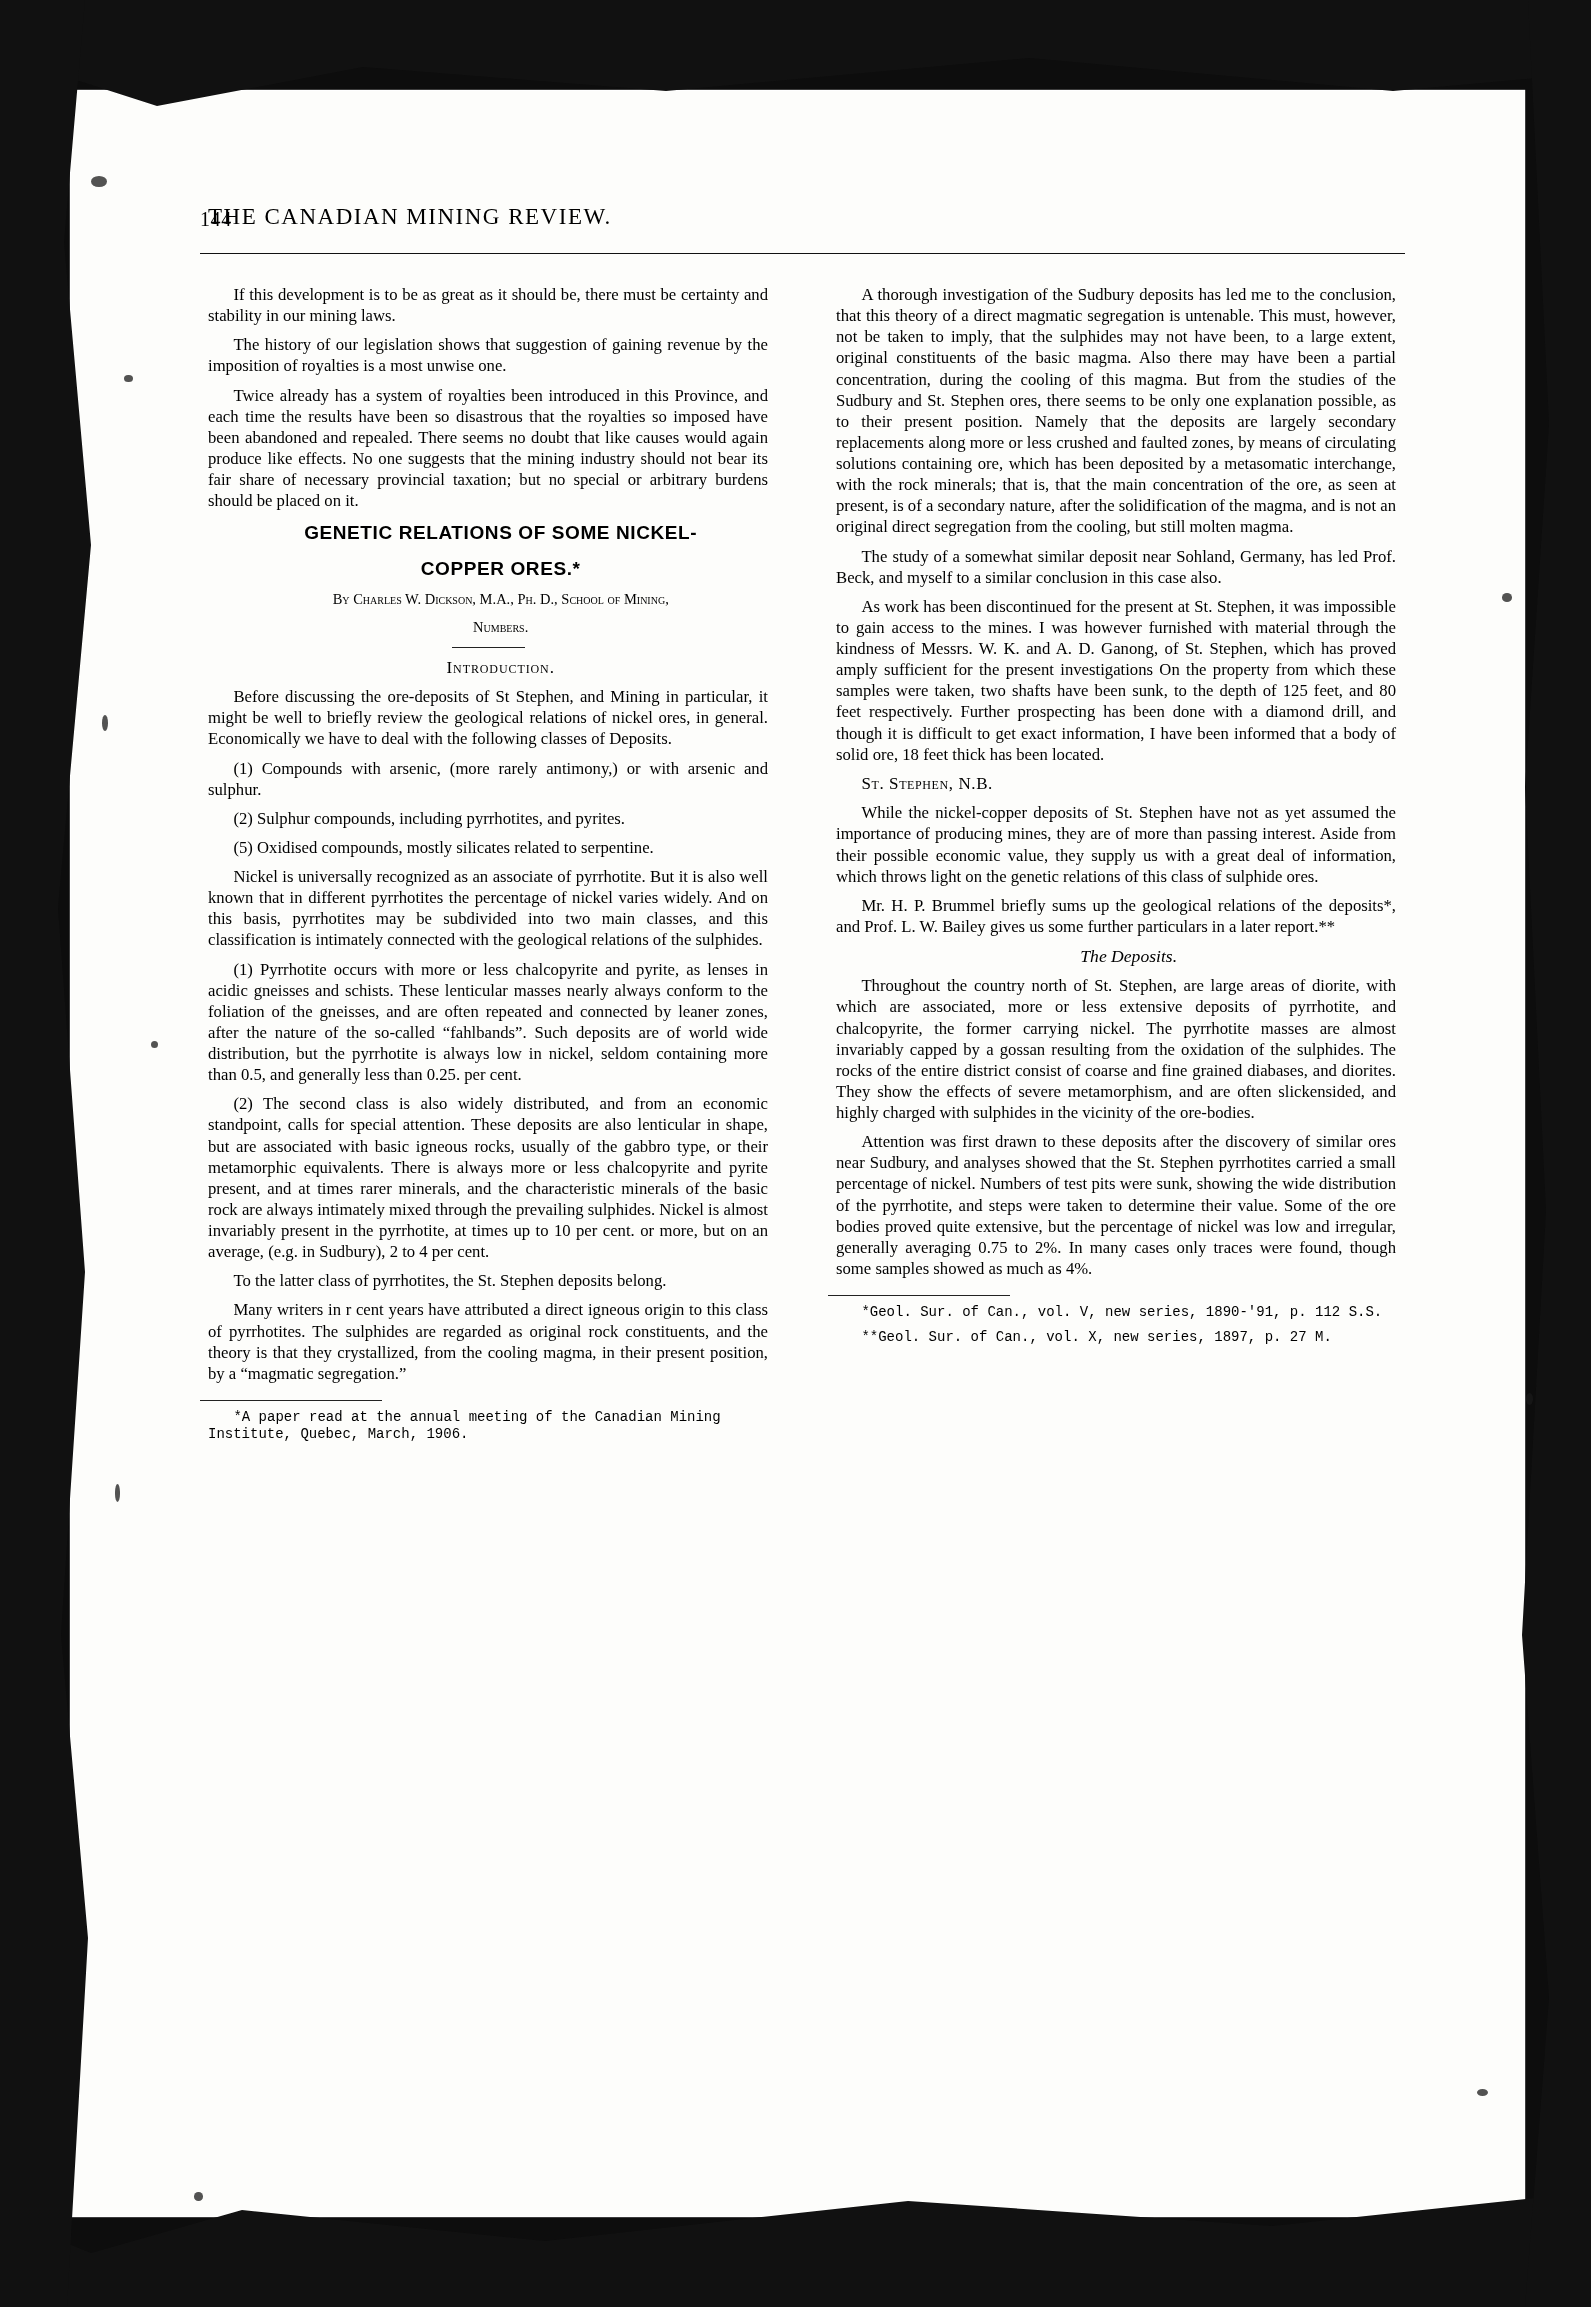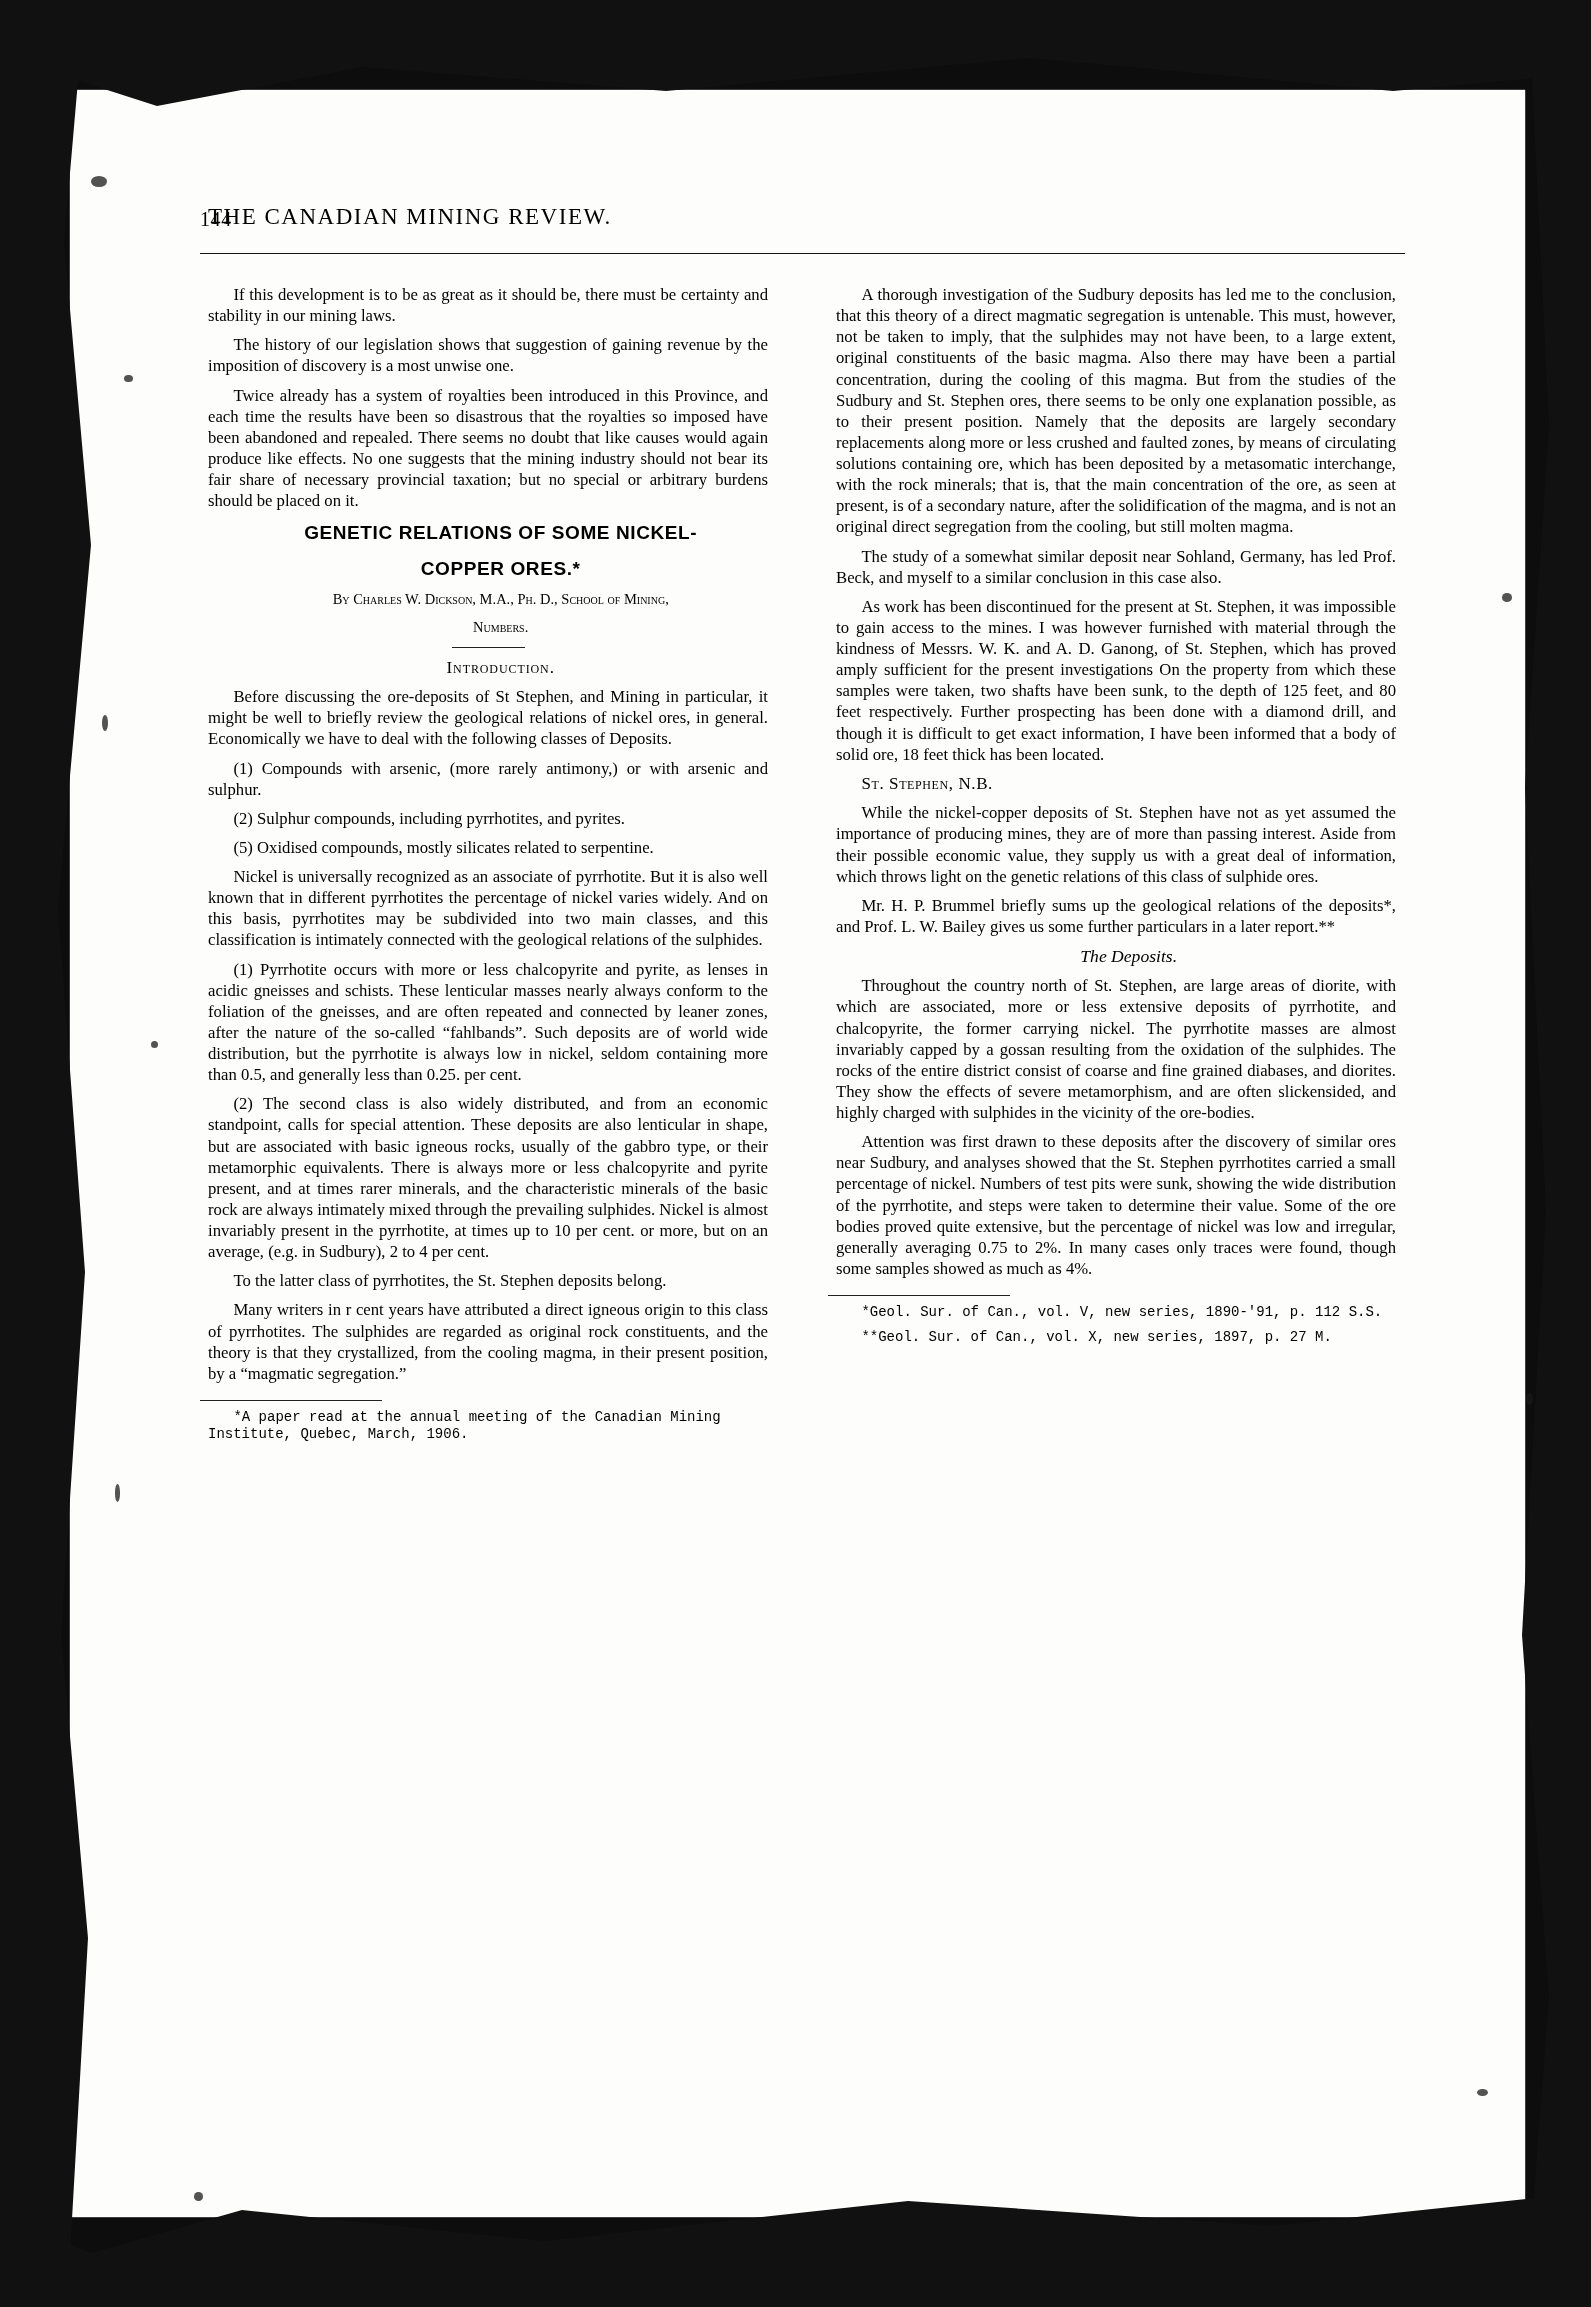--- a/index.html
+++ b/index.html
@@ -208,21 +208,21 @@
   <div class="page-head">
     <div class="folio">144</div>
     <div class="running-title">THE CANADIAN MINING REVIEW.</div>
   </div>
   <hr class="rule">
 
   <div class="columns">
 
     <div class="col">
       <p>If this development is to be as great as it should be, there must be certainty and stability in our mining laws.</p>
-      <p>The history of our legislation shows that suggestion of gaining revenue by the imposition of discovery is a most unwise one.</p>
+      <p>The history of our legislation shows that suggestion of gaining revenue by the imposition of royalties is a most unwise one.</p>
       <p>Twice already has a system of royalties been introduced in this Province, and each time the results have been so disastrous that the royalties so imposed have been abandoned and repealed. There seems no doubt that like causes would again produce like effects. No one suggests that the mining industry should not bear its fair share of necessary provincial taxation; but no special or arbitrary burdens should be placed on it.</p>
 
       <p class="art-title">GENETIC RELATIONS OF SOME NICKEL-</p>
       <p class="art-title">COPPER ORES.*</p>
 
       <p class="byline">By Charles W. Dickson, M.A., Ph. D., School of Mining,</p>
       <p class="byline">Numbers.</p>
 
       <hr class="short-rule">
 

